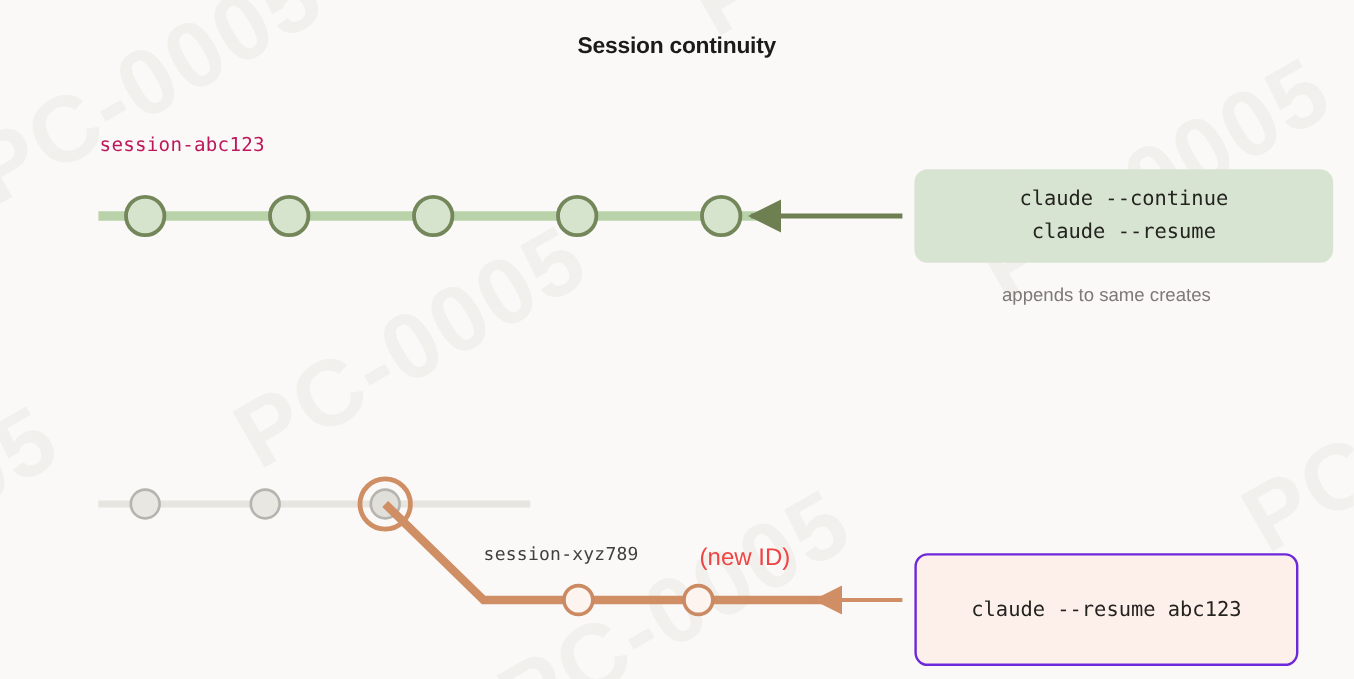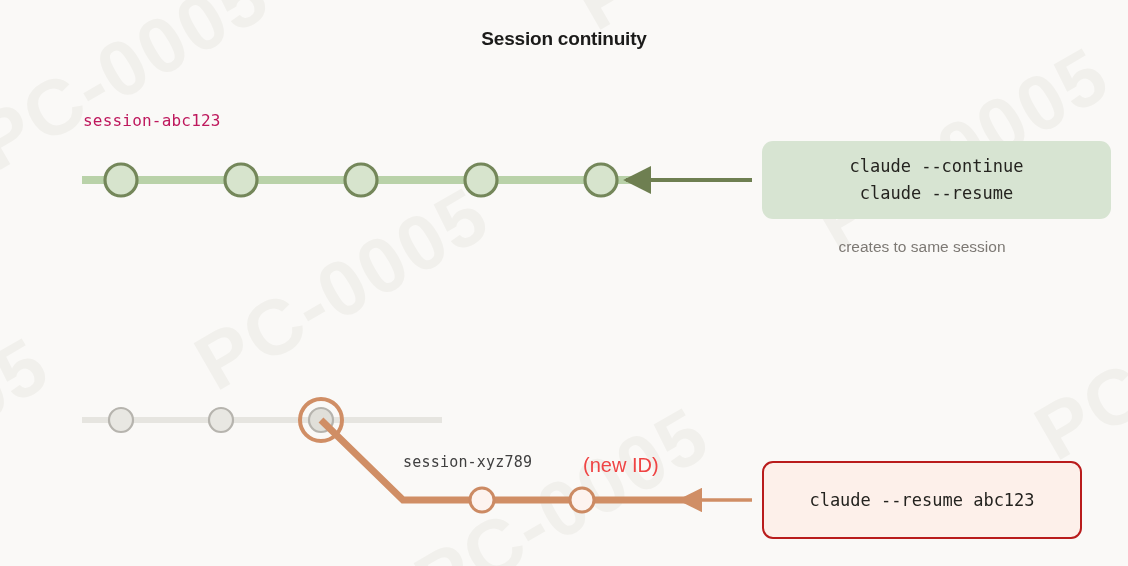--- a/index.html
+++ b/index.html
@@ -133,23 +133,23 @@
     top: 141px;
     width: 349px;
     height: 78px;
     background: #d7e4d2;
     border-radius: 11px;
   }
   #fork-cmd-box {
     left: 762px;
     top: 461px;
     width: 320px;
-    height: 78px;
+    height: 94px;
     background: #fdf0ea;
-    border: 2px solid #b91c1c;
+    border: 2px solid #6d28d9;
     border-radius: 11px;
   }
   .cmd-line { white-space: pre; }
 </style>
 </head>
 <body>
 
 <div id="watermark-layer">
   <div class="wm" style="left:-40px; top:110px;">PC-0005</div>
   <div class="wm" style="left:180px; top:330px;">PC-0005</div>
@@ -206,21 +206,21 @@
 
   <div class="abs" id="page-title">Session continuity</div>
 
   <div class="abs" id="session-id-label">session-abc123</div>
 
   <div class="cmd-box" id="continue-cmd-box">
     <span class="cmd-line">claude --continue</span>
     <span class="cmd-line">claude --resume</span>
   </div>
 
-  <div class="abs" id="continue-caption">creates to same session</div>
+  <div class="abs" id="continue-caption">appends to same creates</div>
 
 
   <div class="abs" id="branch-session-label">session-xyz789</div>
 
   <div class="abs" id="branch-newid-label">(new ID)</div>
 
   <div class="cmd-box" id="fork-cmd-box">
     <span class="cmd-line">claude --resume abc123</span>
   </div>
 

